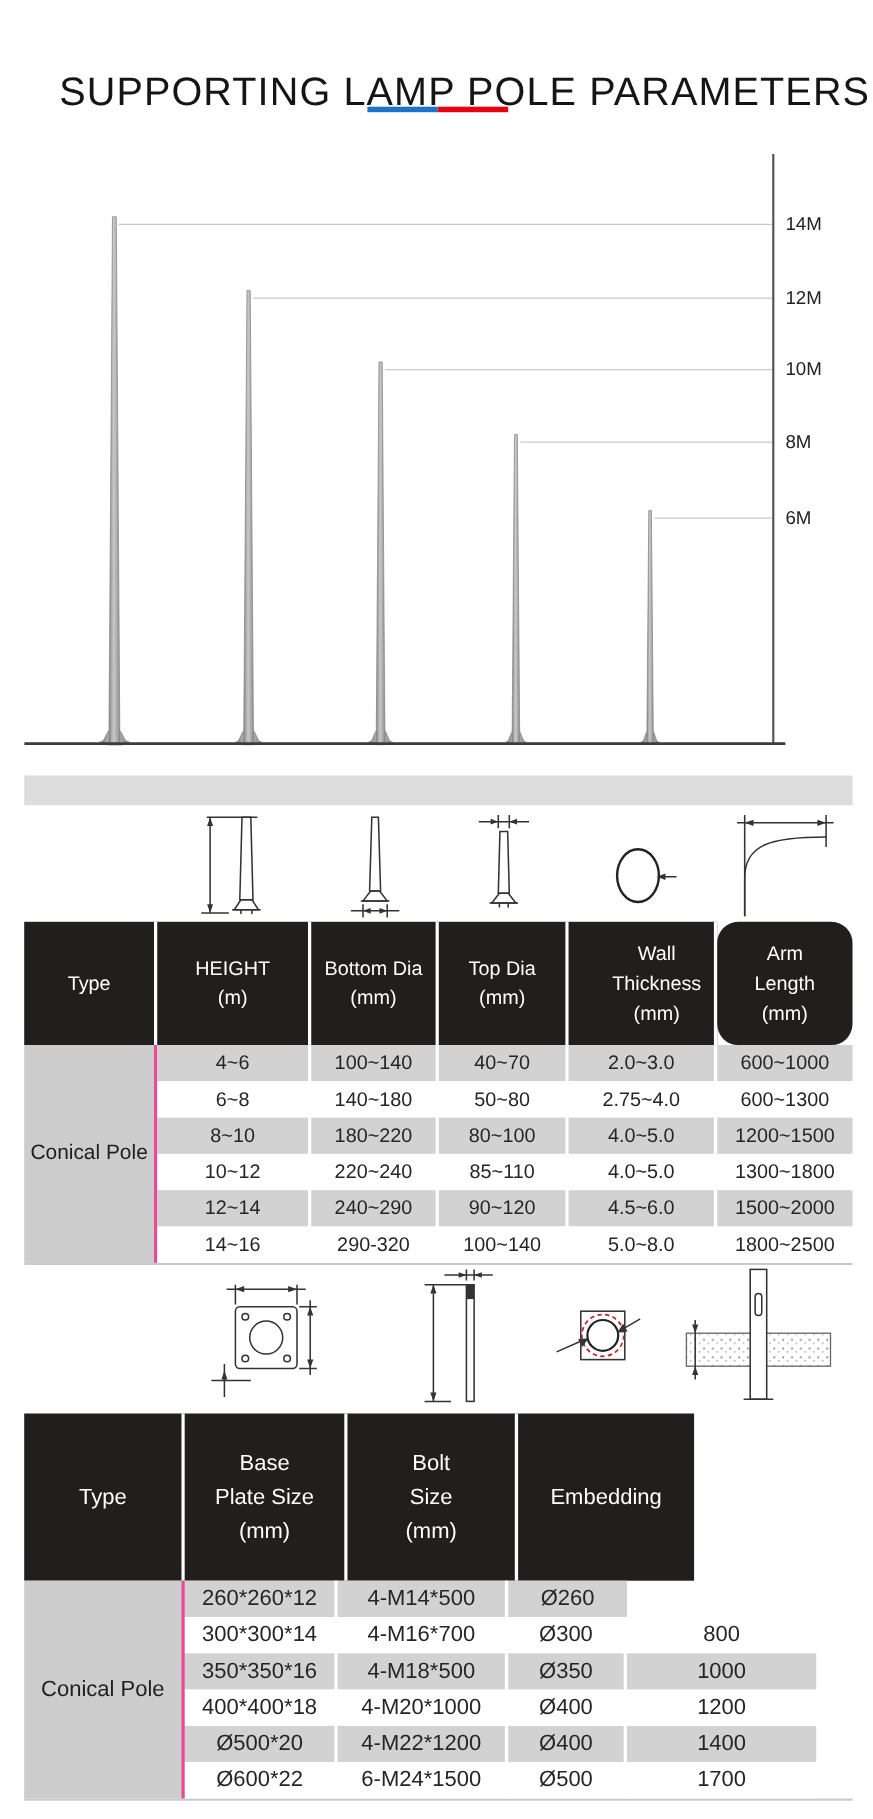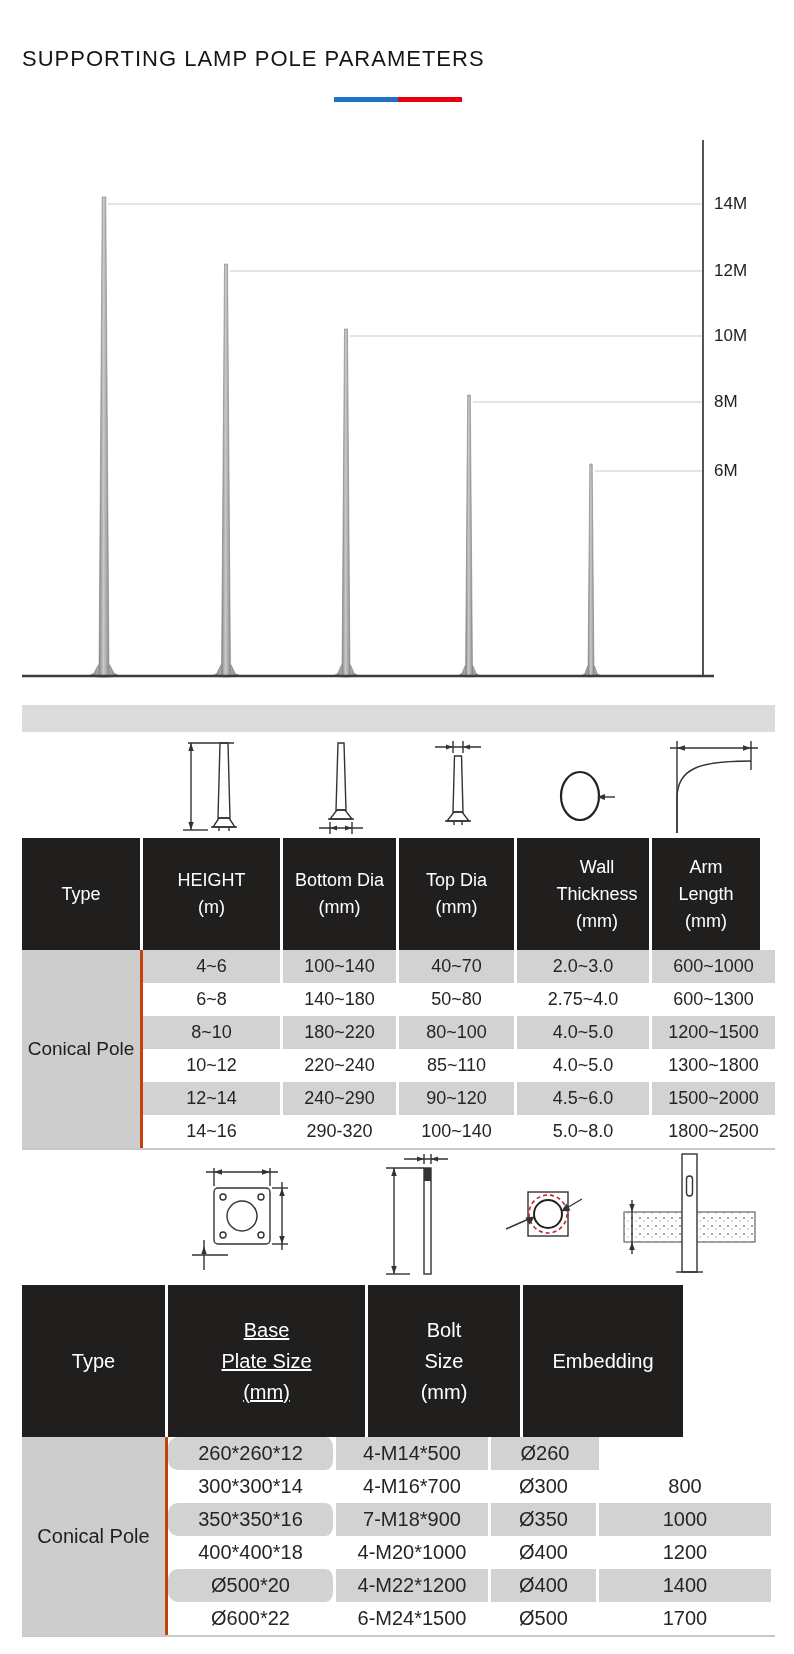--- a/index.html
+++ b/index.html
@@ -4,22 +4,22 @@
 <style>
   html,body{margin:0;padding:0;}
   body{
     width:794px;height:1654px;position:relative;background:#ffffff;
     font-family:"Liberation Sans",sans-serif;color:#222;overflow:hidden;
   }
 
   
   .page-title{
     position:absolute;left:22px;top:46px;width:753px;
-    text-align:left;font-size:22px;font-weight:300;letter-spacing:1px;
-    color:#151515;margin:0;white-space:nowrap;
+    text-align:right;font-size:36px;font-weight:300;letter-spacing:1px;
+    color:#151515;margin:16px;white-space:nowrap;
   }
   .divider{position:absolute;left:334px;top:97px;width:128px;height:5px;display:flex;}
   .divider .d-blue{flex:1;background:#1f72c8;}
   .divider .d-red{flex:1;background:#e60012;}
 
   
   .diagram{position:absolute;left:22px;top:130px;width:753px;height:560px;}
   .diagram svg{position:absolute;left:0;top:0;}
   .axis-label{
     position:absolute;width:56px;font-size:17px;color:#222;
@@ -38,54 +38,54 @@
   .spec-table{position:absolute;left:22px;width:753px;}
   .thead{display:flex;}
   .th{
     background:#211e1e;color:#ffffff;display:flex;align-items:center;justify-content:center;
     text-align:center;white-space:pre-line;border-right:3px solid #ffffff;box-sizing:border-box;
   }
   .th:last-child{border-right:none;}
   .tbody{display:flex;border-bottom:2px solid #c9c9c9;}
   .type-cell{
     background:#cdcdcd;display:flex;align-items:center;justify-content:center;
-    border-right:3px solid #c2410c;box-sizing:border-box;color:#1e1e1e;
+    border-right:3px solid #ec4899;box-sizing:border-box;color:#1e1e1e;
   }
   .rows{display:flex;flex-direction:column;flex:1;}
   .trow{display:flex;}
   .td{
     display:flex;align-items:center;justify-content:center;text-align:center;
     border-right:3px solid #ffffff;box-sizing:border-box;color:#252525;
   }
   .td:last-child{border-right:none;}
   .trow.gray .td{background:#d2d2d2;}
   .trow.white .td{background:#ffffff;}
 
   
   .table1{top:838px;}
   .table1 .thead{height:112px;}
   .table1 .th{font-size:18px;line-height:1.5;}
   .table1 .c0{width:121px;} .table1 .c1{width:140px;} .table1 .c2{width:116px;}
-  .table1 .c3{width:118px;} .table1 .c4{width:135px;padding-left:28px;} .table1 .c5{width:108px;}
+  .table1 .c3{width:118px;} .table1 .c4{width:135px;padding-left:28px;} .table1 .c5{width:123px;border-radius:19px;}
   .table1 .type-cell{width:121px;font-size:19px;}
   .table1 .trow{height:33px;}
   .table1 .td{font-size:18px;}
   .table1 .b0{width:140px;} .table1 .b1{width:116px;} .table1 .b2{width:118px;}
   .table1 .b3{width:135px;} .table1 .b4{width:123px;}
 
   
   .table2{top:1285px;}
   .table2 .thead{height:152px;}
   .table2 .th{font-size:20px;line-height:1.55;}
-  .table2 .c0{width:146px;} .table2 .c1{width:200px;text-decoration:underline;} .table2 .c2{width:155px;}
+  .table2 .c0{width:146px;} .table2 .c1{width:148px;} .table2 .c2{width:155px;}
   .table2 .c3{width:108px;} .table2 .c4{width:160px;}
   .table2 .type-cell{width:146px;font-size:20px;}
   .table2 .trow{height:33px;}
   .table2 .td{font-size:20px;}
-  .table2 .b0{width:168px;border-radius:10px;} .table2 .b1{width:155px;} .table2 .b2{width:108px;}
+  .table2 .b0{width:139px;} .table2 .b1{width:155px;} .table2 .b2{width:108px;}
   .table2 .b3{width:172px;}
 
   .ln{stroke:#333;stroke-width:1.4;fill:none;}
   .ar{fill:#333;stroke:none;}
 </style>
 </head>
 <body>
 
 <div>
 
@@ -368,21 +368,21 @@
           <div class="td b2">Ø260</div>
         </div>
         <div class="trow white">
           <div class="td b0">300*300*14</div>
           <div class="td b1">4-M16*700</div>
           <div class="td b2">Ø300</div>
           <div class="td b3">800</div>
         </div>
         <div class="trow gray">
           <div class="td b0">350*350*16</div>
-          <div class="td b1">7-M18*900</div>
+          <div class="td b1">4-M18*500</div>
           <div class="td b2">Ø350</div>
           <div class="td b3">1000</div>
         </div>
         <div class="trow white">
           <div class="td b0">400*400*18</div>
           <div class="td b1">4-M20*1000</div>
           <div class="td b2">Ø400</div>
           <div class="td b3">1200</div>
         </div>
         <div class="trow gray">

